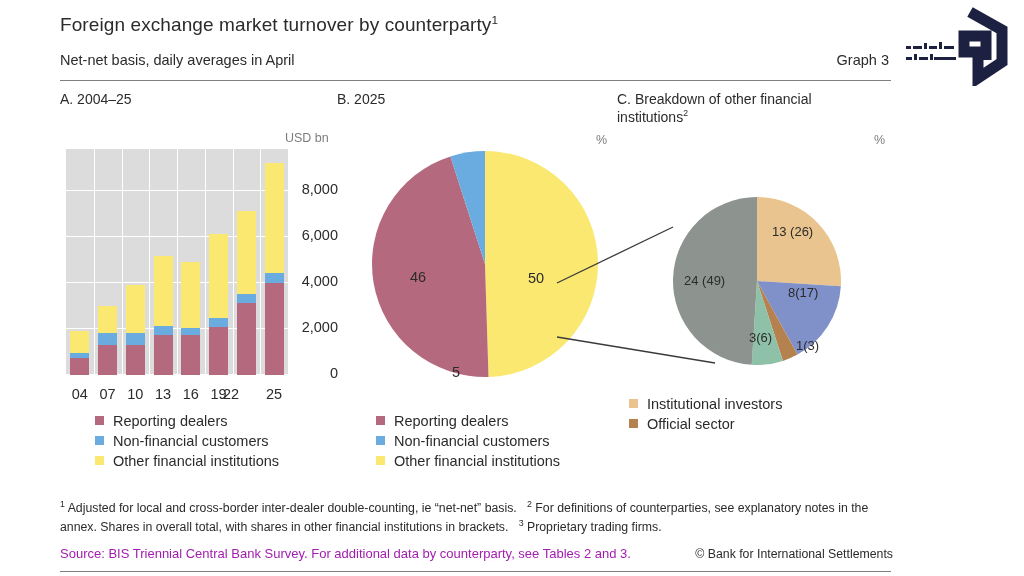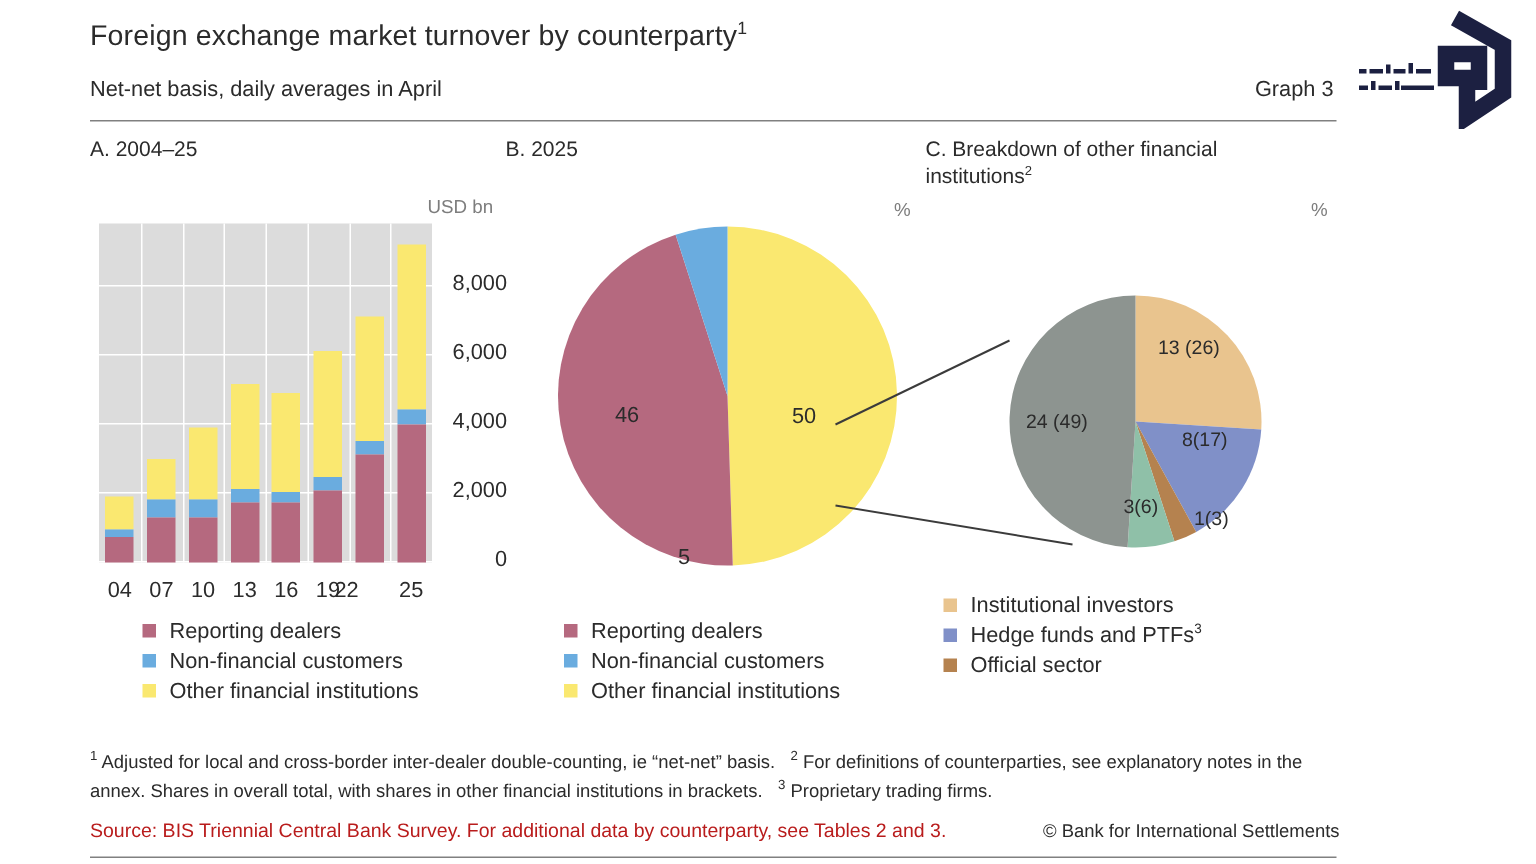--- a/index.html
+++ b/index.html
@@ -200,21 +200,21 @@
   .fn-num {
     font-size: 0.72em;
     vertical-align: super;
     line-height: 0;
   }
   #source-line {
     position: absolute;
     left: 60px;
     top: 546px;
     font-size: 13px;
-    color: #b91c1c;
+    color: #a21caf;
   }
   #copyright-line {
     position: absolute;
     right: 131px;
     top: 547px;
     font-size: 12.3px;
     color: #2b2b2b;
   }
   #footer-rule {
     position: absolute;
@@ -359,24 +359,20 @@
     </div>
     <div class="legend-row">
       <span class="swatch" style="background: rgb(250, 232, 112);"></span>
       <span>Other financial institutions</span>
     </div>
   </div>
 <div class="legend" id="legend-c">
     <div class="legend-row">
       <span class="swatch" style="background: rgb(233, 196, 142);"></span>
       <span>Institutional investors</span>
-    </div>
-    <div class="legend-row">
-      <span class="swatch" style="background: rgb(128, 144, 200);"></span>
-      <span>Hedge funds and PTFs<span class="sup">3</span></span>
     </div>
     <div class="legend-row">
       <span class="swatch" style="background: rgb(181, 130, 79);"></span>
       <span>Official sector</span>
     </div>
   </div>
 
 <div id="footnotes">
   <span class="fn-num">1</span>
   <span>Adjusted for local and cross-border inter-dealer double-counting, ie “net-net” basis.</span>

